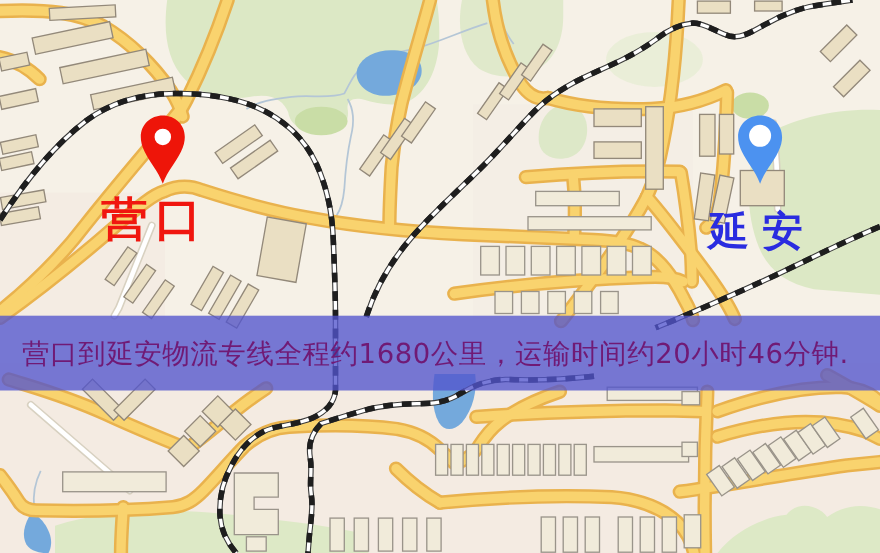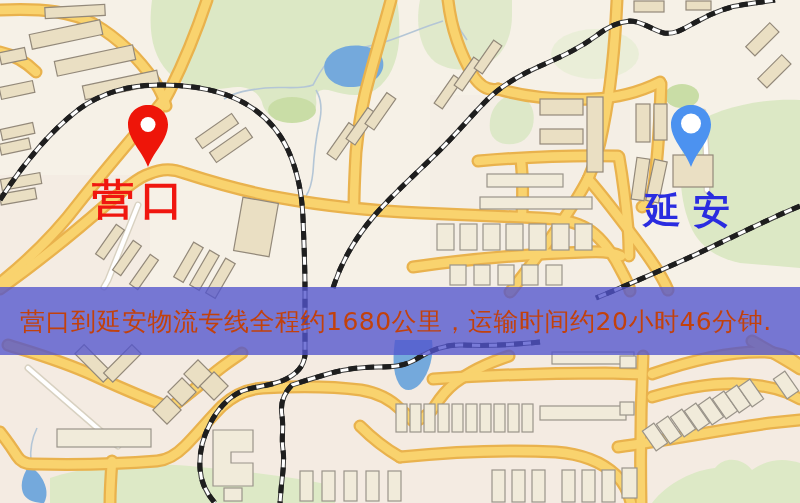--- a/index.html
+++ b/index.html
@@ -8,21 +8,21 @@
   .pin{position:absolute;width:44px;height:66px;}
   #pin-origin{left:126px;top:103px;}
   #pin-dest{left:669px;top:103px;}
   .city-label{position:absolute;font-weight:bold;line-height:1;white-space:nowrap;
     font-family:"DejaVu Sans","Liberation Sans",sans-serif;}
   #label-origin{left:92px;top:179px;font-size:42px;letter-spacing:7px;color:#f0160f;}
   #label-dest{left:644px;top:192px;font-size:37px;letter-spacing:12px;color:#2a2ce0;}
   #banner{position:absolute;left:0;top:287px;width:800px;height:68px;
     background:rgba(82,84,205,0.78);display:flex;align-items:center;
     box-sizing:border-box;padding-left:20px;}
-  #banner span{color:#c2410c;font-size:25px;letter-spacing:0.5px;white-space:nowrap;}
+  #banner span{color:#701a75;font-size:25px;letter-spacing:0.5px;white-space:nowrap;}
 </style>
 </head>
 <body>
 
 <div id="app">
 
   <svg id="map-svg" viewBox="0 0 800 503" xmlns="http://www.w3.org/2000/svg">
 
     <g>
       <rect x="0" y="0" width="800" height="503" fill="#f6f1e7"></rect>

